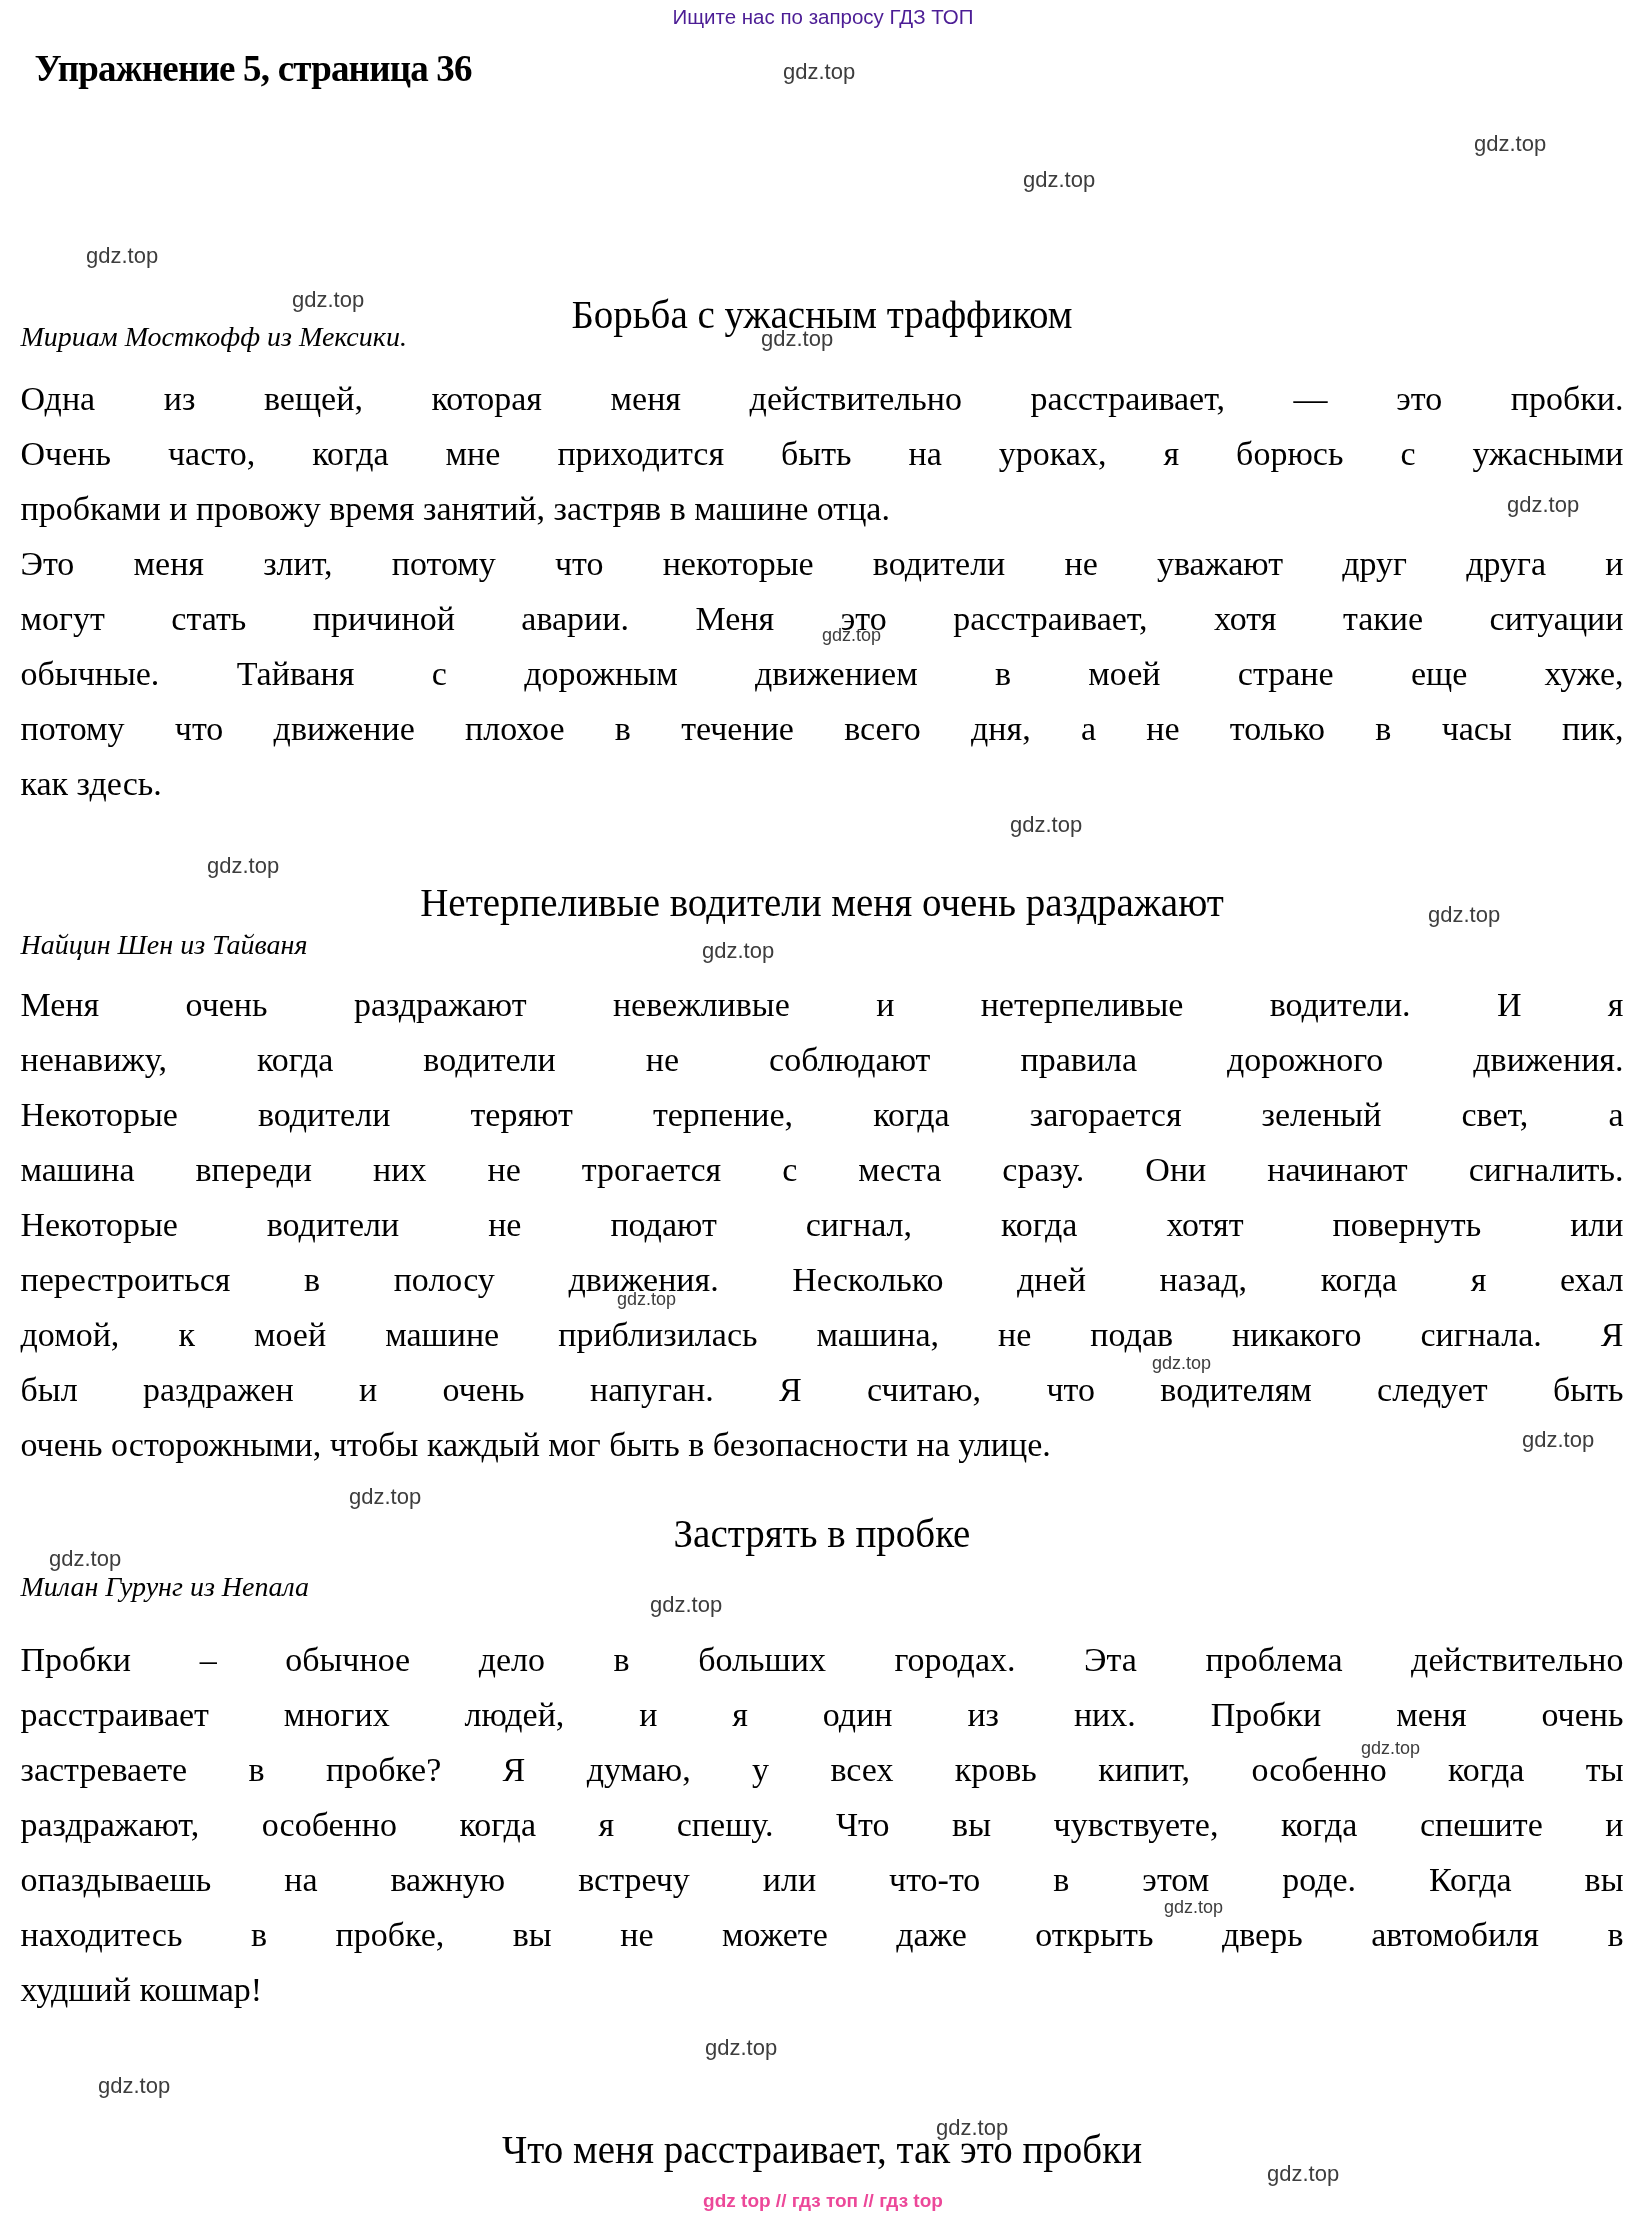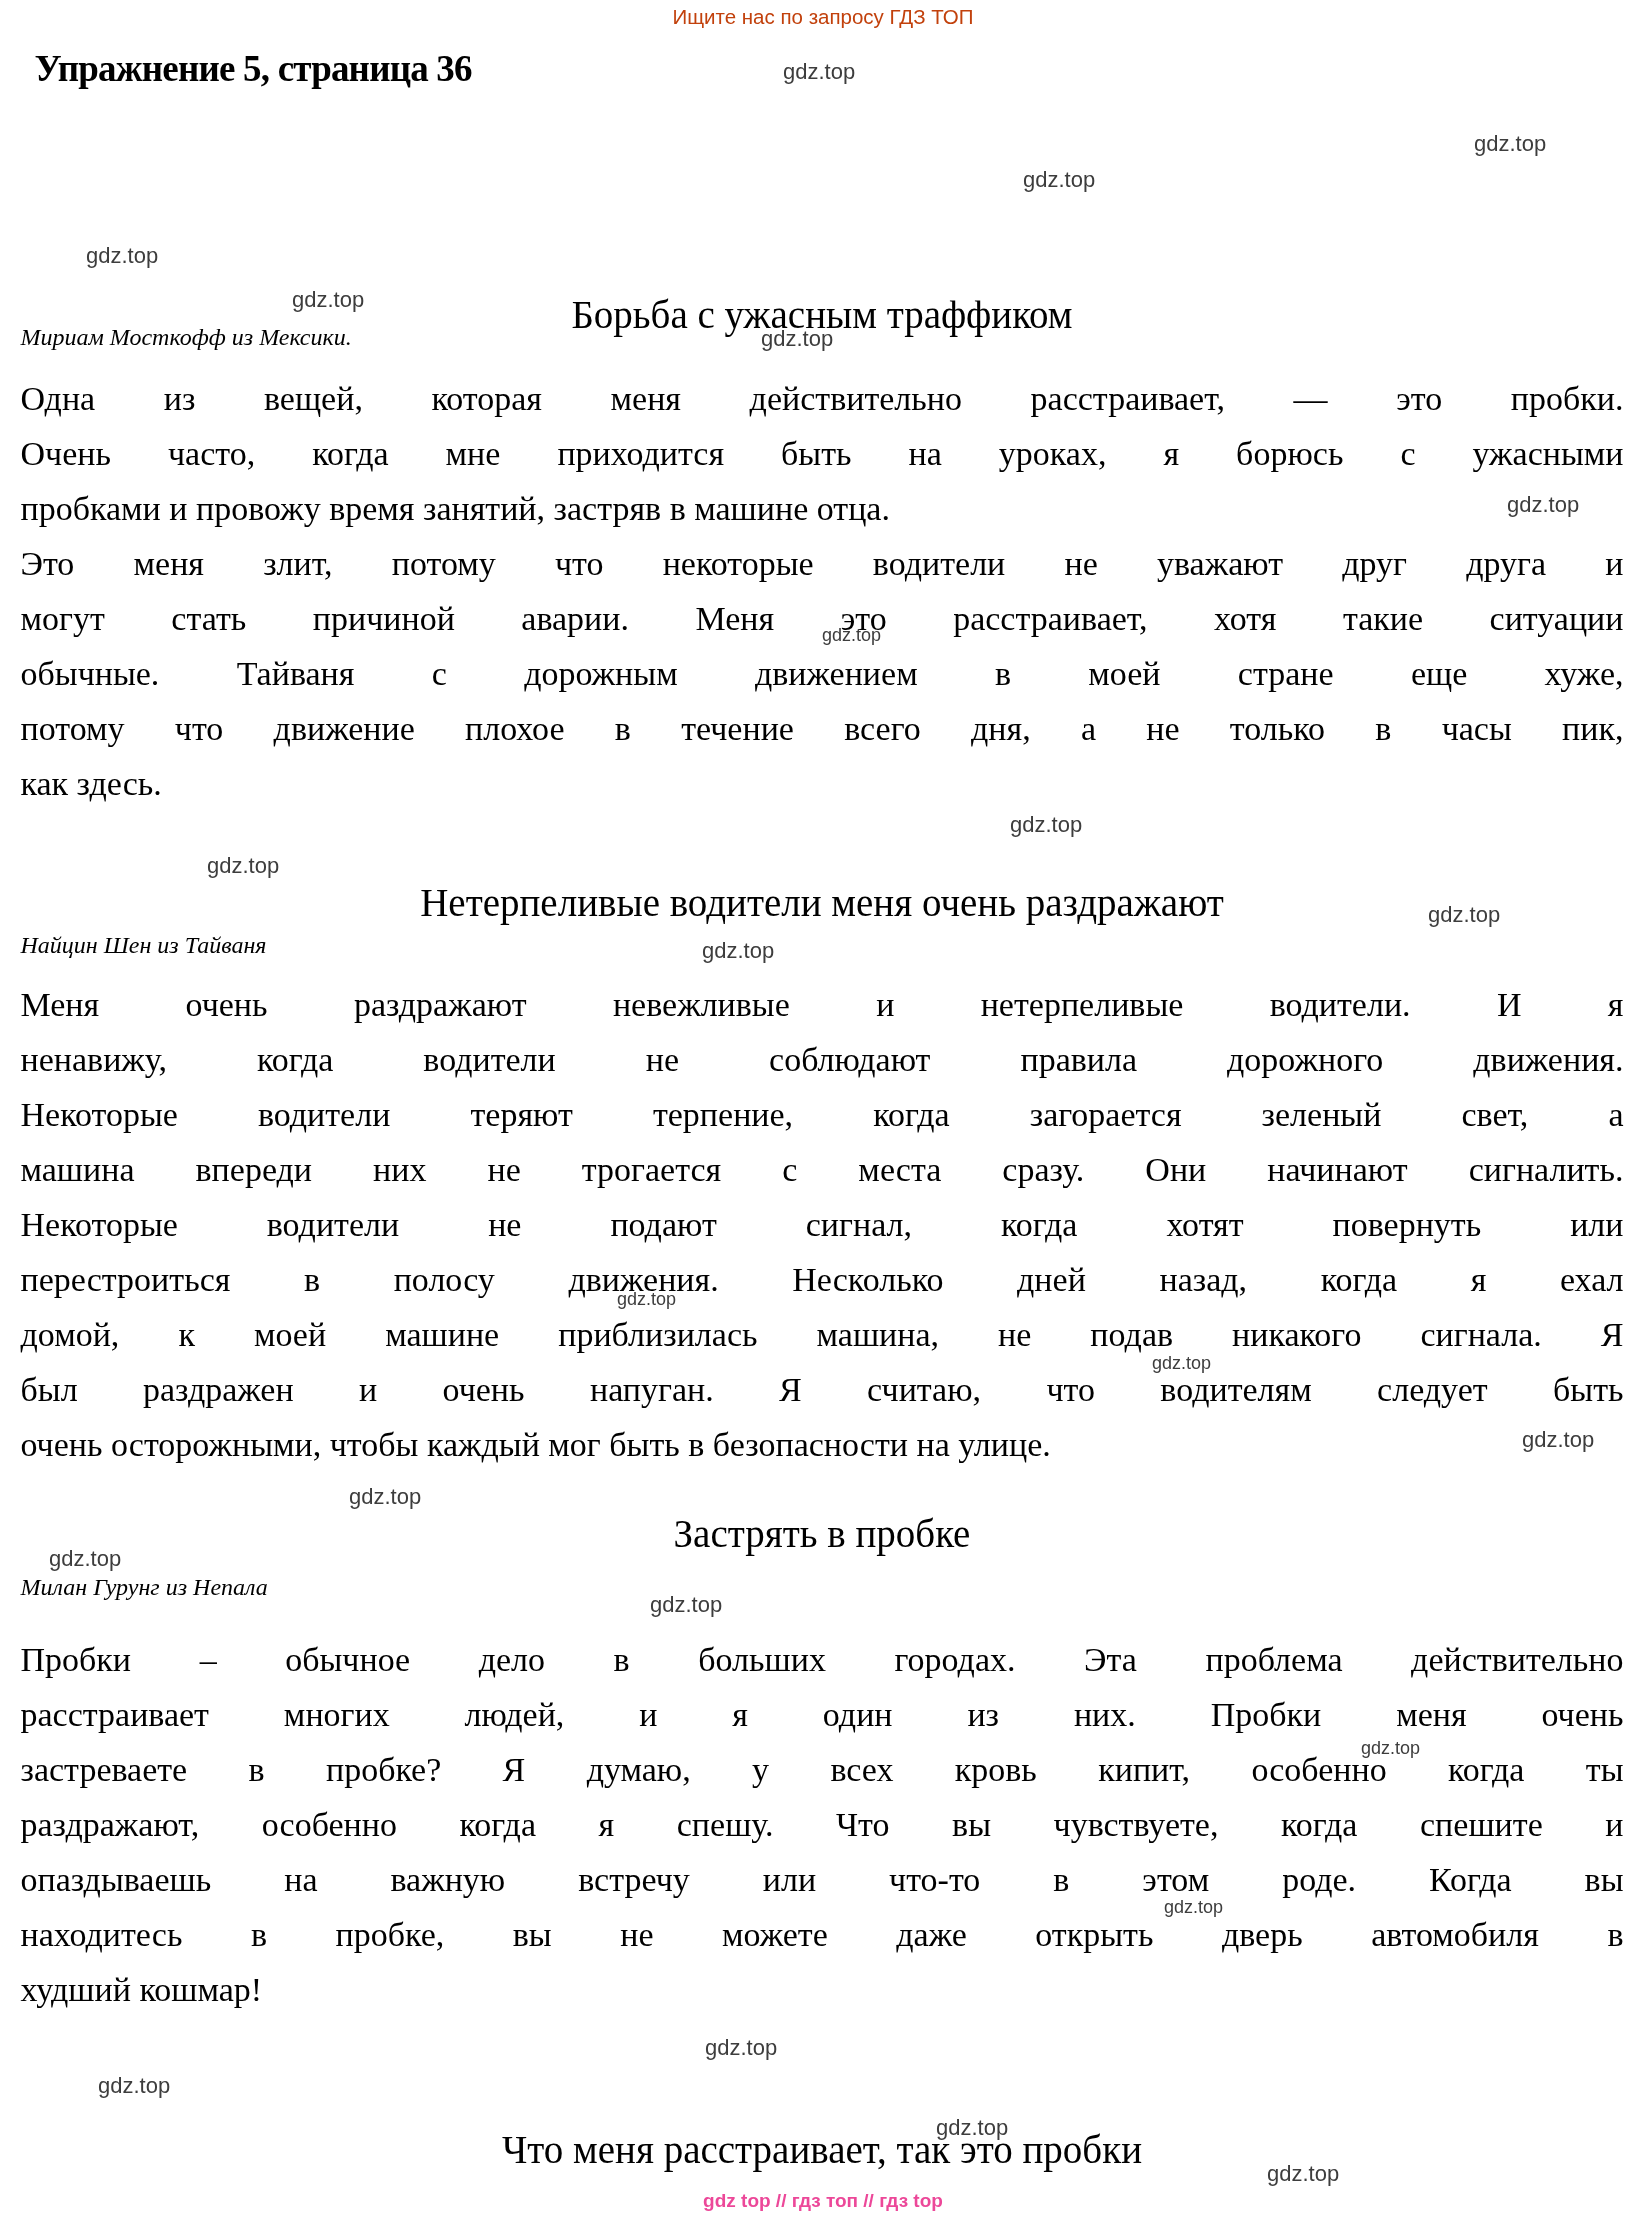--- a/index.html
+++ b/index.html
@@ -40,21 +40,21 @@
   }
   .heading{
     position:absolute; left:20.5px; width:1603px;
     text-align:center;
     font-size:39px;
     line-height:46px;
   }
   .author{
     position:absolute; left:20.5px;
     font-style:italic;
-    font-size:24px;
+    font-size:28px;
     line-height:46px;
   }
   #intro   {top:92px;}
   #heading1{top:256px;margin-top:36px;}
   #author1 {top:314px;}
   #para1   {top:371px;}
   #heading2{top:868px;margin-top:12px;}
   #author2 {top:922px;}
   #para2   {top:977px;}
   #heading3{top:1511px;}
@@ -76,21 +76,21 @@
     font-family:"Liberation Sans", sans-serif;
     font-size:19px;
     font-weight:bold;
   }
 </style>
 </head>
 <body>
 
 <div class="page">
 
-  <div class="banner" style="color: #c2410c;">Ищите нас по запросу ГДЗ ТОП</div>
+  <div class="banner" style="color: #4c1d95;">Ищите нас по запросу ГДЗ ТОП</div>
 
   <h1 class="title">Упражнение 5, страница 36</h1>
 
 
   <div class="heading" id="heading1">Борьба с ужасным траффиком</div>
   <div class="author" id="author1">Мириам Мосткофф из Мексики.</div>
   <div class="block" id="para1">
       <div class="tline">Одна из вещей, которая меня действительно расстраивает, — это пробки.</div>
       <div class="tline">Очень часто, когда мне приходится быть на уроках, я борюсь с ужасными</div>
       <div class="tline flush">пробками и провожу время занятий, застряв в машине отца.</div>

